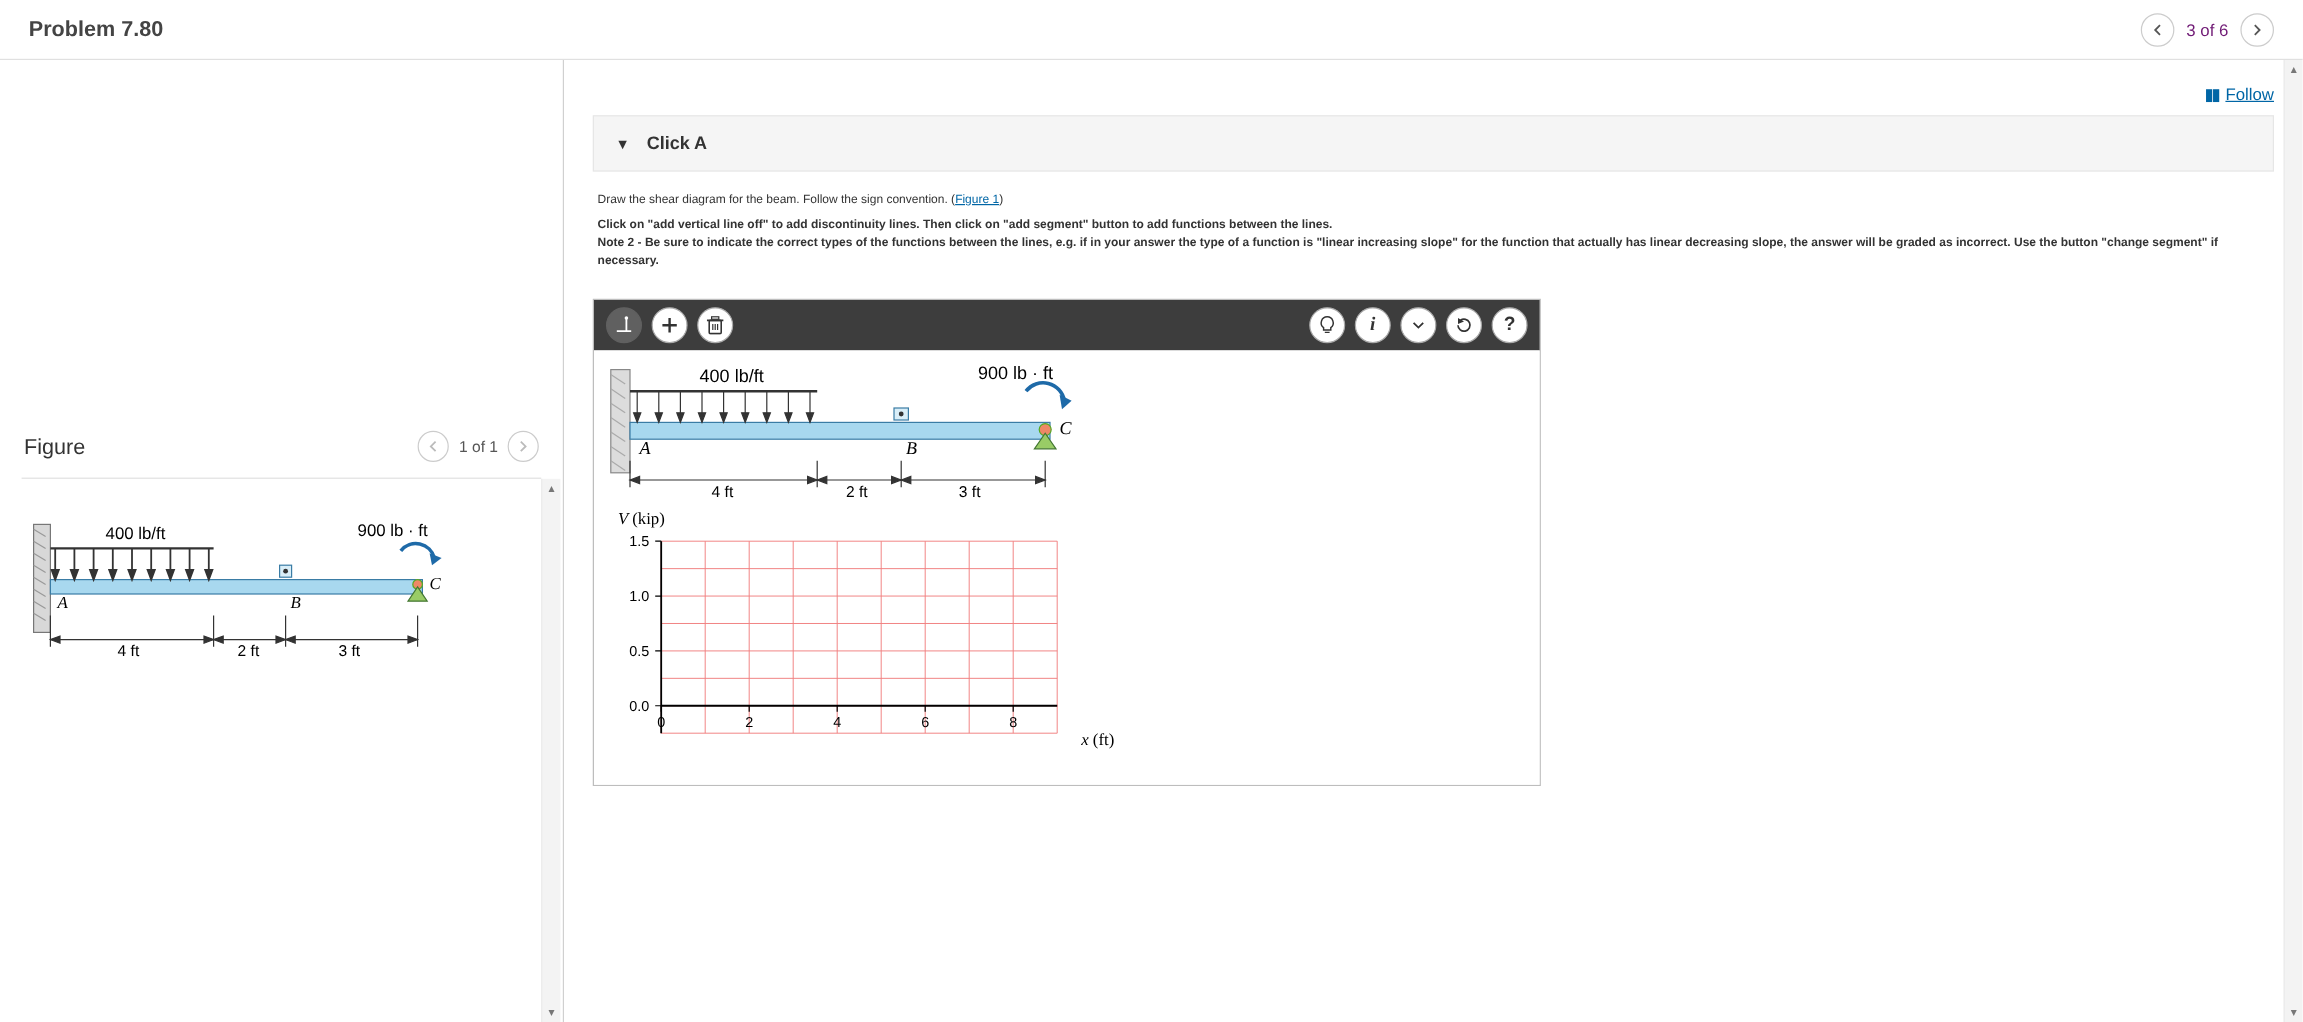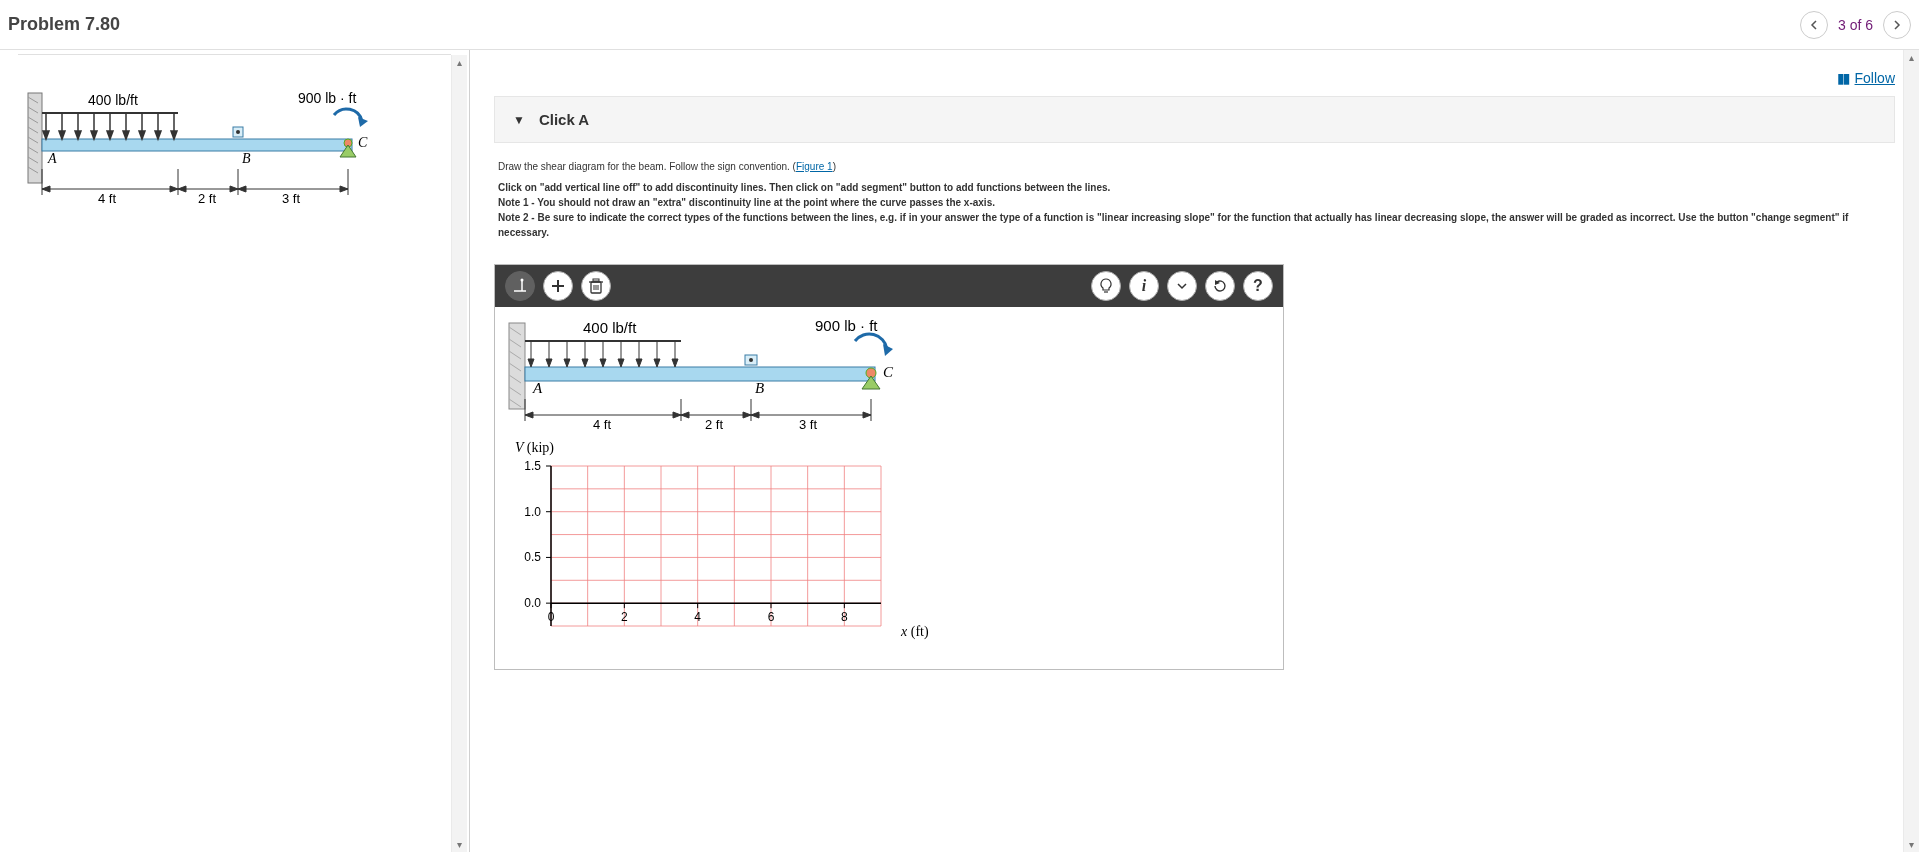--- a/index.html
+++ b/index.html
@@ -1,18 +1,18 @@
 <!DOCTYPE html>
 <html><head>
 <meta charset="utf-8">
 <style>
   * { box-sizing: border-box; margin: 0; padding: 0; }
   body { font-family: Arial, Helvetica, sans-serif; font-size: 14px; color: #333; background: #fff; overflow: hidden; }
   .app { width: 1919px; height: 852px; display: flex; flex-direction: column; }
-  .topbar { height: 50px; display: flex; align-items: center; justify-content: space-between; padding: 0 8px; border-bottom: 1px solid #e0e0e0; }
+  .topbar { height: 50px; display: flex; align-items: center; justify-content: space-between; padding: 0 24px; border-bottom: 1px solid #e0e0e0; }
   .problem-title { font-size: 18px; font-weight: bold; color: #444; }
   .nav-group { display: flex; align-items: center; gap: 10px; }
   .circle-btn { width: 28px; height: 28px; border: 1px solid #ccc; border-radius: 50%; background: #fff; display: flex; align-items: center; justify-content: center; cursor: pointer; color: #666; font-size: 14px; }
   .circle-btn svg { width: 10px; height: 10px; }
   .nav-count { font-size: 14px; color: #701a75; }
   .main { flex: 1; display: flex; overflow: hidden; position: relative; }
   .left-pane { width: 470px; border-right: 1px solid #d0d0d0; padding: 0; display: flex; flex-direction: column; position: relative; }
   .figure-head { display: flex; align-items: center; justify-content: space-between; padding: 0 20px; height: 44px; margin-top: 300px; }
   .figure-title { font-size: 18px; color: #333; }
   .figure-nav { display: flex; align-items: center; gap: 8px; }
@@ -67,20 +67,36 @@
         <svg viewBox="0 0 10 10">
             <path d="M3 1 L7 5 L3 9" fill="none" stroke="#555" stroke-width="1.5"></path>
           </svg>
       </button>
     </div>
   </div>
 
   <div class="main">
 
     <div class="left-pane">
+      <div class="figure-head">
+        <div class="figure-title">Figure</div>
+        <div class="figure-nav">
+          <button class="circle-btn">
+            <svg viewBox="0 0 10 10">
+                <path d="M7 1 L3 5 L7 9" fill="none" stroke="#bbb" stroke-width="1.5"></path>
+              </svg>
+          </button>
+          <span class="figure-count">1 of 1</span>
+          <button class="circle-btn">
+            <svg viewBox="0 0 10 10">
+                <path d="M3 1 L7 5 L3 9" fill="none" stroke="#bbb" stroke-width="1.5"></path>
+              </svg>
+          </button>
+        </div>
+      </div>
       <div class="figure-divider"></div>
       <div class="figure-body">
 
         <div class="beam-fig">
           <svg width="360" height="160" viewBox="0 0 360 160">
 
             <rect x="10" y="20" width="14" height="90" fill="#d8d8d8" stroke="#777"></rect>
             <g stroke="#999">
               <line x1="10" y1="24" x2="20" y2="30"></line>
                 <line x1="10" y1="34" x2="20" y2="40"></line>
@@ -196,21 +212,20 @@
         <span class="caret">▼</span>
         <span class="part-label">Click A</span>
       </div>
 
       <div class="instructions">
         <div class="line1">
           <span>Draw the shear diagram for the beam. Follow the sign convention. (</span><a href="#" class="figlink">Figure 1</a><span>)</span>
         </div>
         <div class="notes">
           <div>Click on "add vertical line off" to add discontinuity lines. Then click on "add segment" button to add functions between the lines.</div>
-          <div>Note 1 - You should not draw an "extra" discontinuity line at the point where the curve passes the x-axis.</div>
           <div>Note 2 - Be sure to indicate the correct types of the functions between the lines, e.g. if in your answer the type of a function is "linear increasing slope" for the function that actually has linear decreasing slope, the answer will be graded as incorrect. Use the button "change segment" if necessary.</div>
         </div>
       </div>
 
       <div class="graph-widget">
         <div class="gw-toolbar">
           <div class="gw-left">
             <button class="tb-btn dark">
               <svg width="18" height="18" viewBox="0 0 18 18">
                   <line x1="3" y1="14" x2="15" y2="14" stroke="#fff" stroke-width="1.5"></line>

